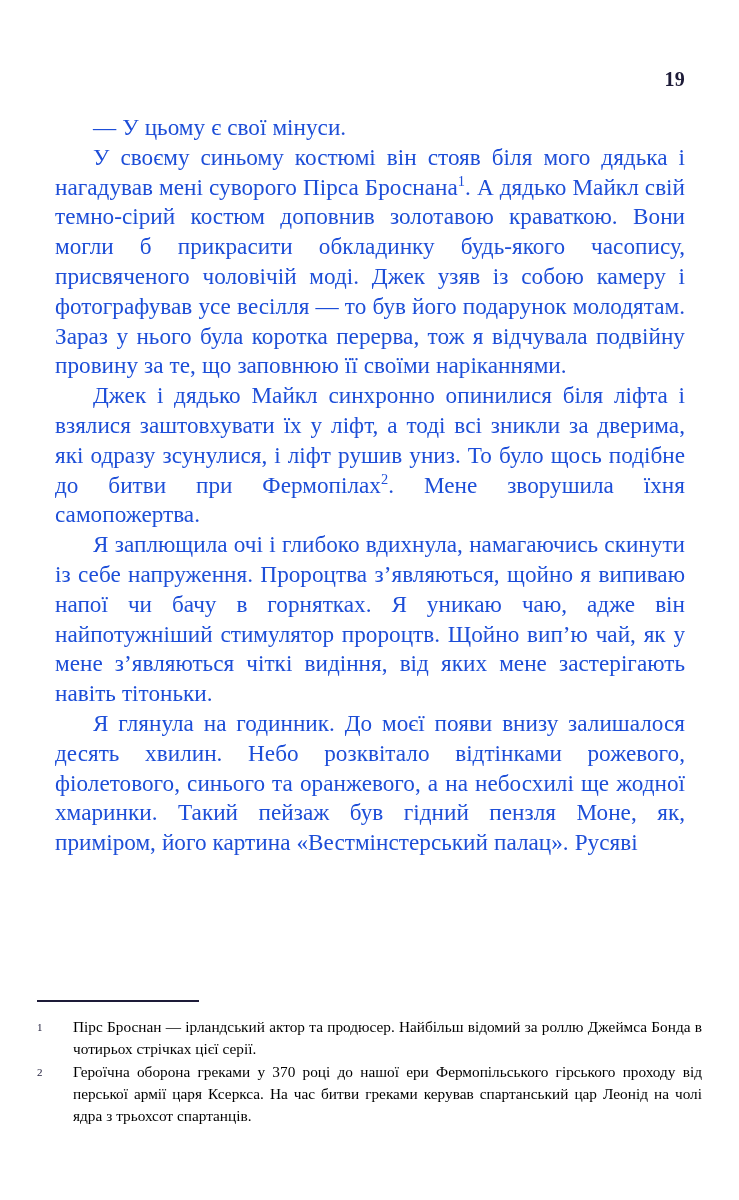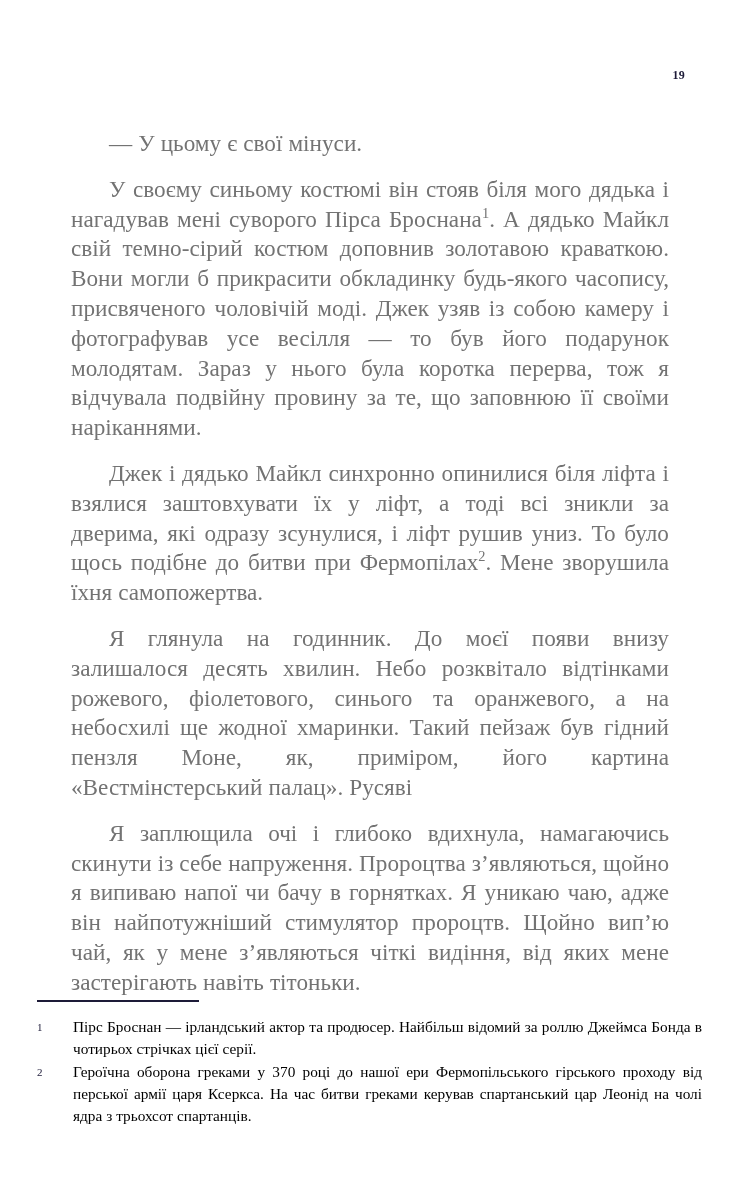--- a/index.html
+++ b/index.html
@@ -20,42 +20,42 @@
     box-sizing: border-box;
   }
 
   
   .folio {
     position: absolute;
     top: 68px;
     left: 0;
     width: 685px;
     text-align: right;
-    font-size: 12px;
+    font-size: 20px;
     font-weight: 700;
     letter-spacing: 0.3px;
     color: #1d1b38;
   }
 
   
   .textblock {
     position: absolute;
     top: 113px;
     left: 55px;
     width: 630px;
   }
 
   .para {
-    margin: 16px;
+    margin: 0;
     font-size: 23.2px;
     line-height: 29.8px;
     text-align: justify;
     text-justify: inter-word;
     text-indent: 38px;
-    color: #737373;
+    color: #1d4ed8;
     -webkit-font-smoothing: antialiased;
     letter-spacing: 0.02px;
     word-spacing: 0.2px;
   }
 
   .para.nojust {
     text-align: left;
   }
 
   .fnref {
@@ -115,23 +115,23 @@
   <div class="textblock">
 
     <p class="para nojust">— У цьому є свої мінуси.</p>
 
     <p class="para"><span>У своєму синьому костюмі він стояв біля мого дядька і нагадував мені суворого Пірса Броснана</span><span class="fnref">1</span><span>. А дядько Майкл свій темно-сірий костюм доповнив золотавою краваткою. Вони могли б прикрасити обкладинку будь-якого часопису, присвяченого чоловічій моді. Джек узяв із собою камеру і фотографував усе весілля — то був його подарунок молодятам. Зараз у нього була коротка перерва, тож я відчувала подвійну провину за те, що заповнюю її своїми наріканнями.</span></p>
 
 
 
     <p class="para"><span>Джек і дядько Майкл синхронно опинилися біля ліфта і взялися заштовхувати їх у ліфт, а тоді всі зникли за дверима, які одразу зсунулися, і ліфт рушив униз. То було щось подібне до битви при Фермопілах</span><span class="fnref">2</span><span>. Мене зворушила їхня самопожертва.</span></p>
 
+    <p class="para">Я заплющила очі і глибоко вдихнула, намагаючись скинути із себе напруження. Пророцтва з’являються, щойно я випиваю напої чи бачу в горнятках. Я уникаю чаю, адже він найпотужніший стимулятор пророцтв. Щойно вип’ю чай, як у мене з’являються чіткі видіння, від яких мене застерігають навіть тітоньки.</p>
+
     <p class="para">Я глянула на годинник. До моєї появи внизу залишалося десять хвилин. Небо розквітало відтінками рожевого, фіолетового, синього та оранжевого, а на небосхилі ще жодної хмаринки. Такий пейзаж був гідний пензля Моне, як, приміром, його картина «Вестмінстерський палац». Русяві</p>
-
-    <p class="para">Я заплющила очі і глибоко вдихнула, намагаючись скинути із себе напруження. Пророцтва з’являються, щойно я випиваю напої чи бачу в горнятках. Я уникаю чаю, адже він найпотужніший стимулятор пророцтв. Щойно вип’ю чай, як у мене з’являються чіткі видіння, від яких мене застерігають навіть тітоньки.</p>
 
   </div>
 
   <div class="footnotes">
 
     <div class="fn-rule"></div>
 
     <div class="fn">
       <span class="fn-marker">1</span>
       <span class="fn-text">Пірс Броснан — ірландський актор та продюсер. Найбільш відомий за роллю Джеймса Бонда в чотирьох стрічках цієї серії.</span>

